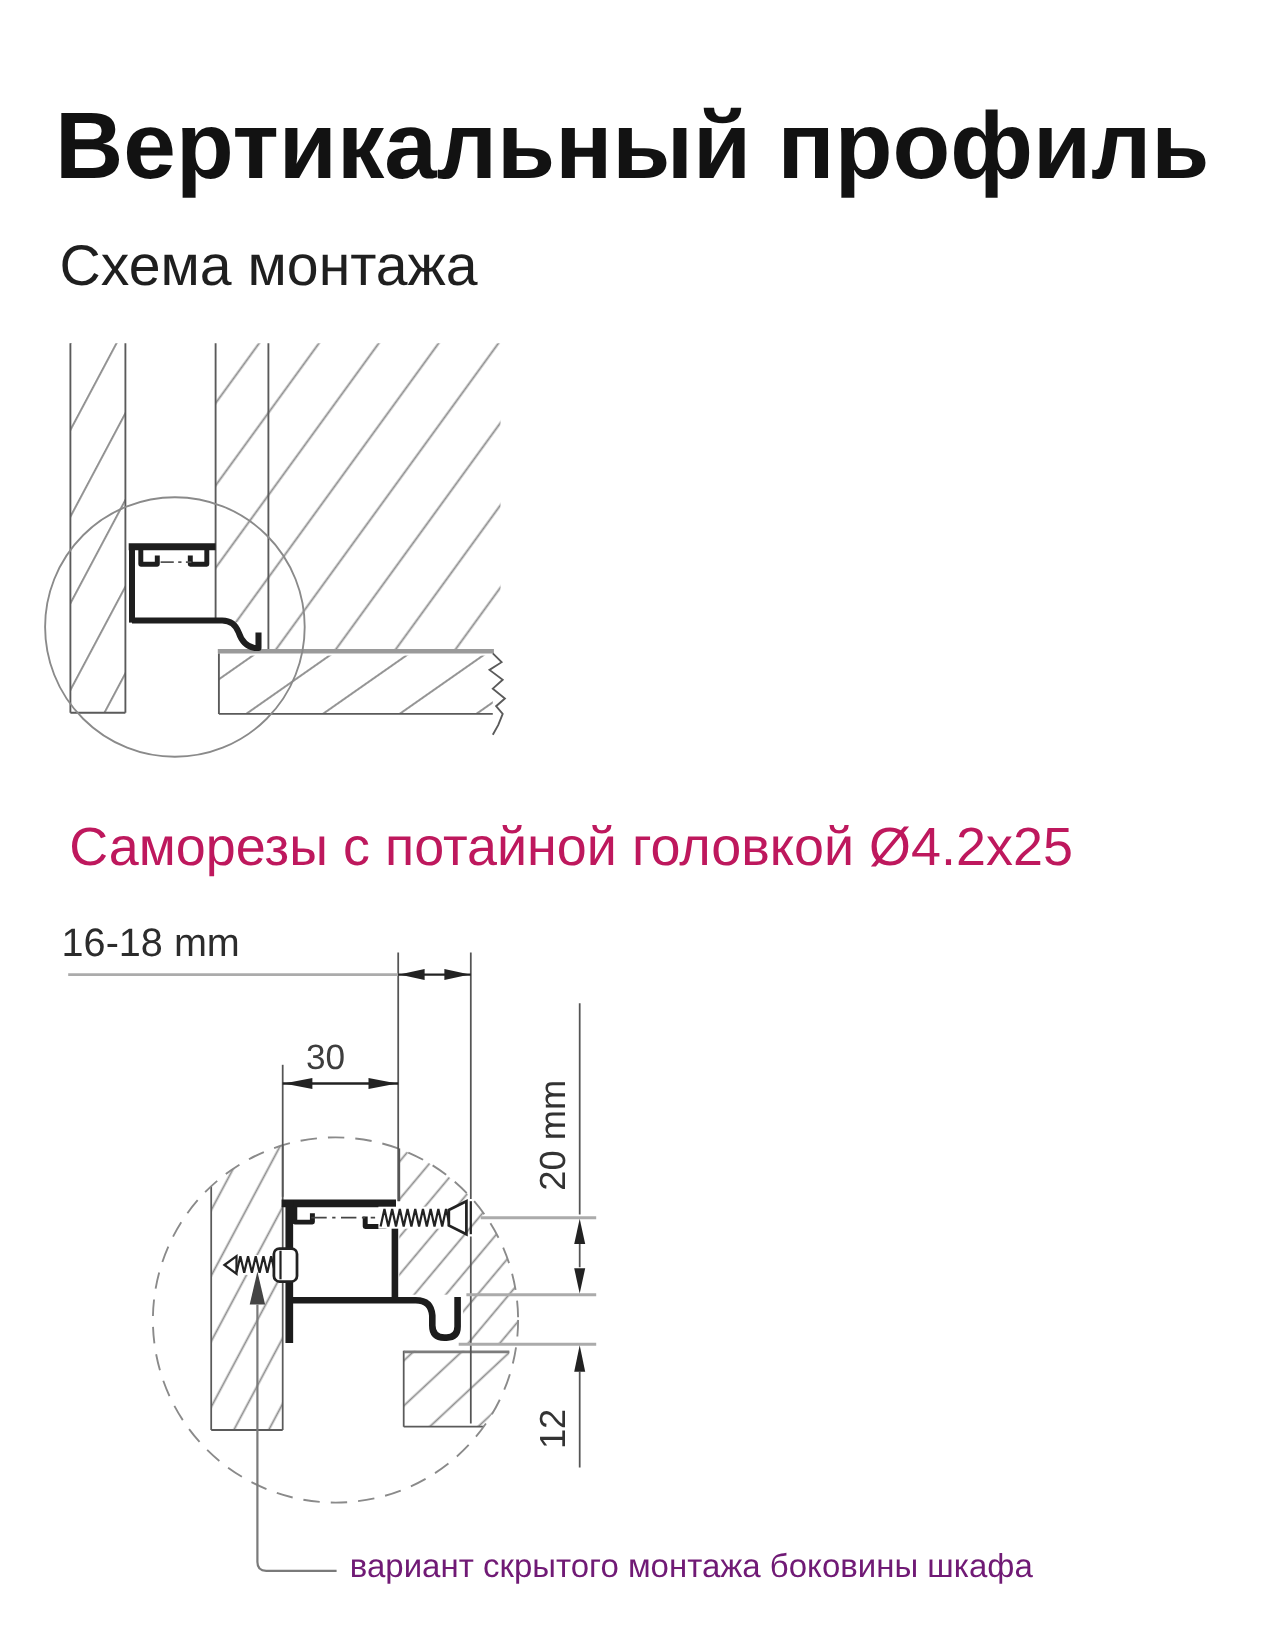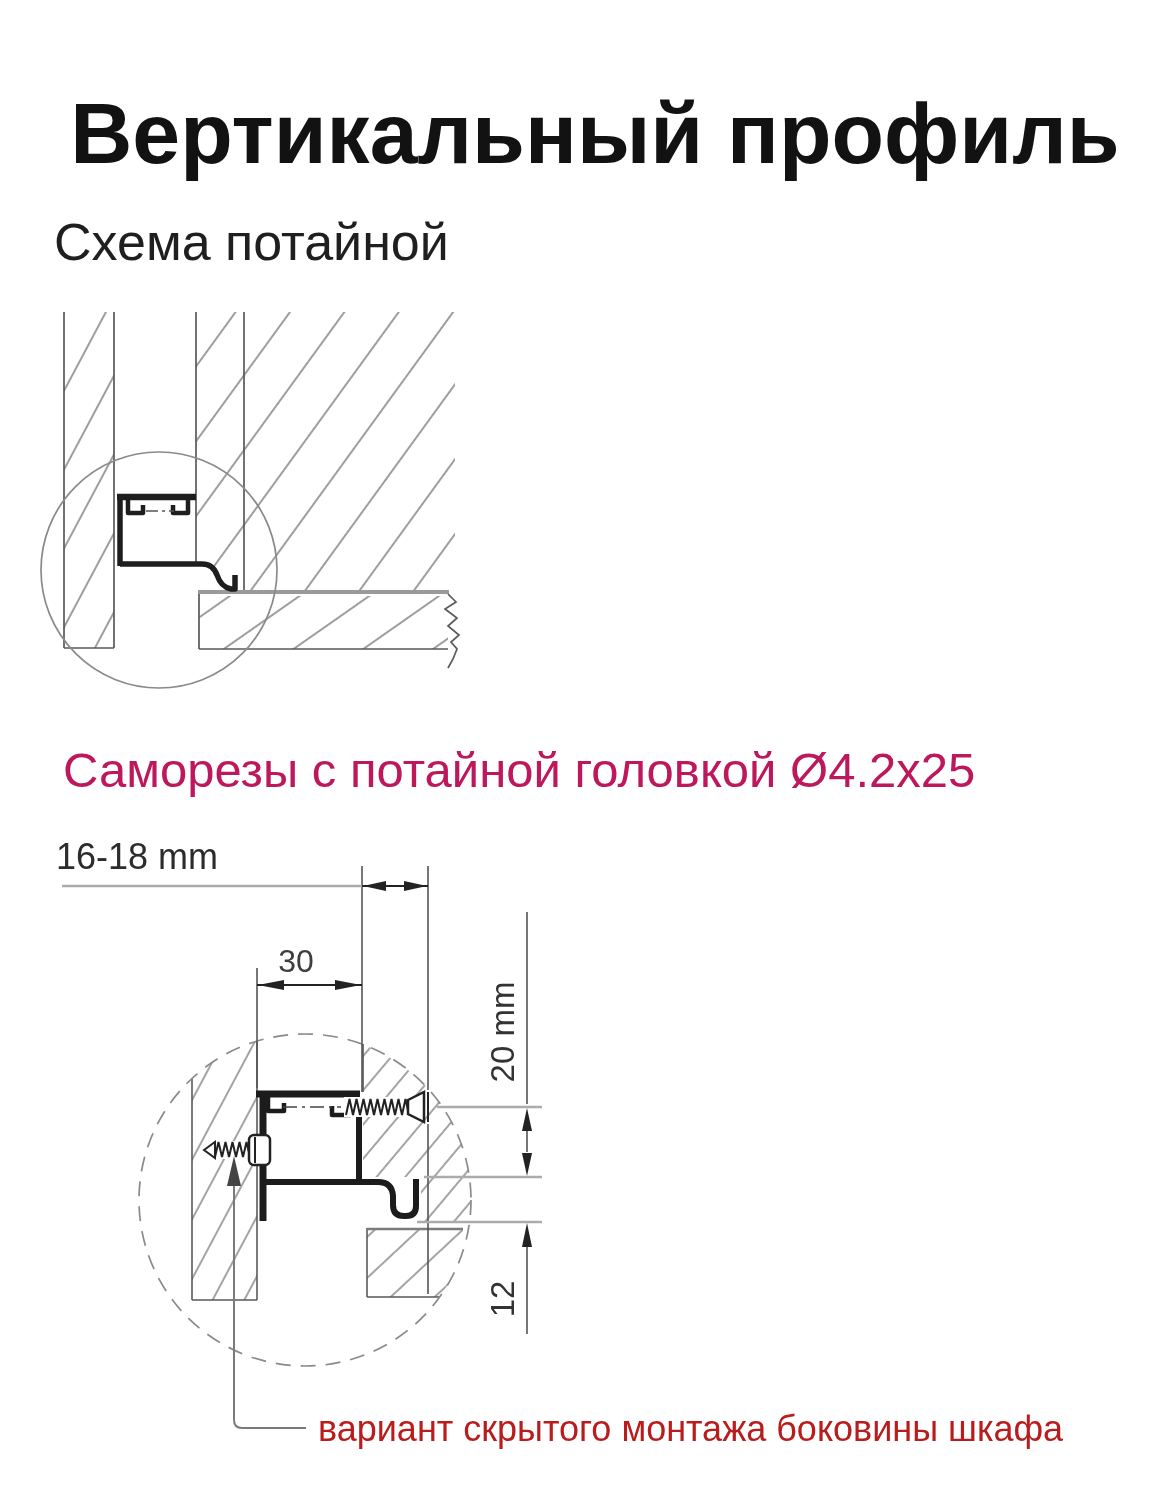--- a/index.html
+++ b/index.html
@@ -7,43 +7,43 @@
     width:1159px;height:1500px;
     background:#ffffff;
     font-family:"Liberation Sans", sans-serif;
     position:relative;overflow:hidden;
     color:#1d1d1d;
   }
   .abs{position:absolute;}
   #title{
     left:50px;top:84px;width:1090px;
     font-size:86px;font-weight:bold;letter-spacing:0px;
-    color:#121212;white-space:nowrap;text-align:center;
+    color:#121212;white-space:nowrap;
   }
   #subtitle{
     left:54px;top:212px;
     font-size:52px;font-weight:normal;color:#1f1f1f;white-space:nowrap;
   }
   #screws-heading{
     left:63px;top:742px;
     font-size:49px;font-weight:normal;color:#be185d;white-space:nowrap;
   }
   #leader-caption{
     left:318px;top:1408px;
-    font-size:36px;color:#b91c1c;white-space:nowrap;
+    font-size:30px;color:#701a75;white-space:nowrap;
   }
   svg text{
     font-family:"Liberation Sans", sans-serif;
   }
 </style>
 </head>
 <body>
 
 <div class="abs" id="title">Вертикальный профиль</div>
-<div class="abs" id="subtitle">Схема потайной</div>
+<div class="abs" id="subtitle">Схема монтажа</div>
 
 <svg class="abs" style="left:30px;top:300px;" width="445" height="425" viewBox="30 300 445 425">
   <defs>
     <pattern id="hA" width="10" height="37" patternUnits="userSpaceOnUse" patternTransform="rotate(-62)">
       <line x1="-2" y1="18" x2="12" y2="18" stroke="#8d8d8d" stroke-width="1.7"></line>
     </pattern>
     <pattern id="hB" width="10" height="44" patternUnits="userSpaceOnUse" patternTransform="rotate(-54)">
       <line x1="-2" y1="22" x2="12" y2="22" stroke="#8d8d8d" stroke-width="1.7"></line>
     </pattern>
     <pattern id="hC" width="10" height="40" patternUnits="userSpaceOnUse" patternTransform="rotate(-35)">

